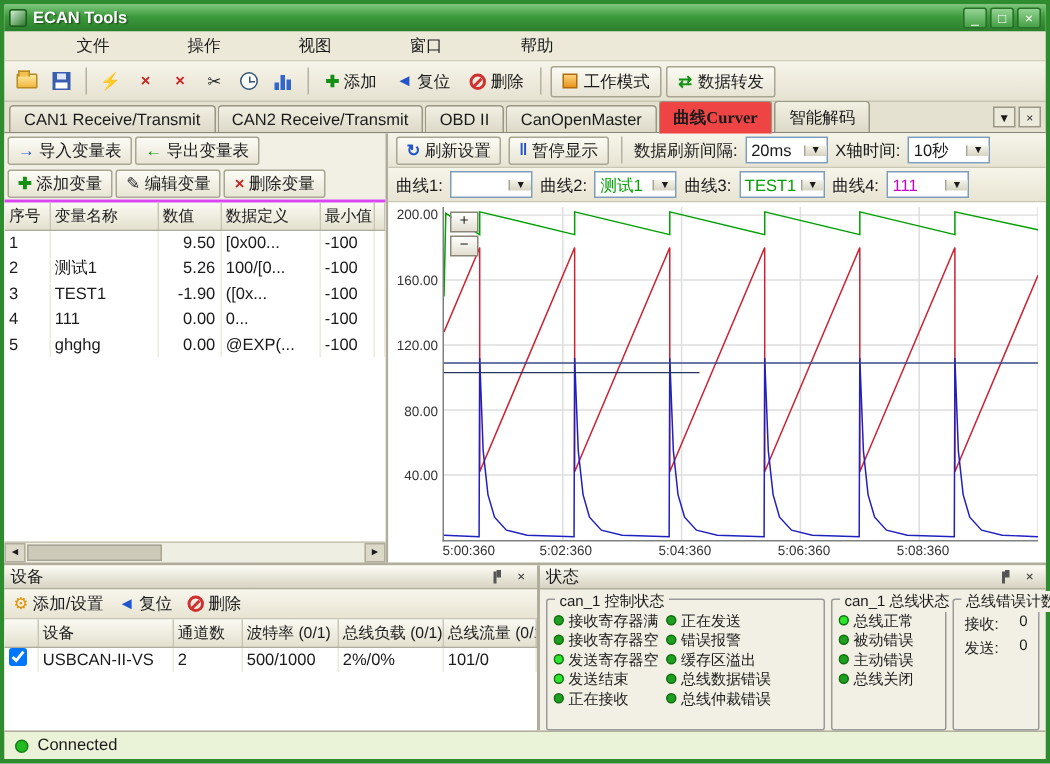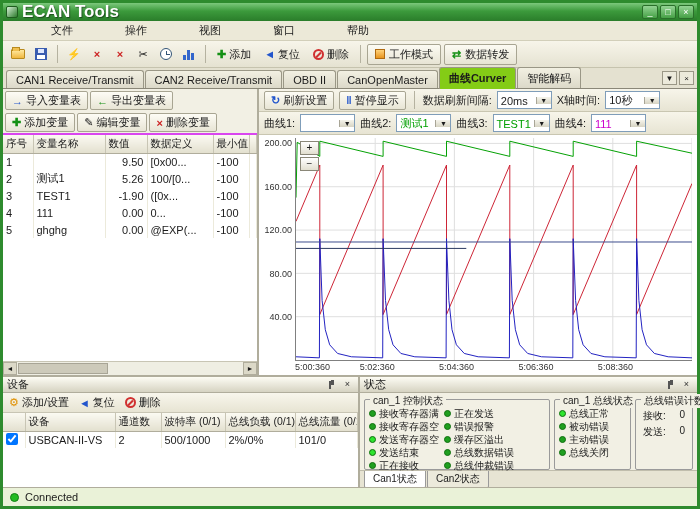--- a/index.html
+++ b/index.html
@@ -5,21 +5,21 @@
   * { margin:0; padding:0; box-sizing:border-box; }
   body { font-family:"Liberation Sans", sans-serif; background:#6b6b6b; }
   .window { width:700px; height:509px; border:3px solid #2e8b2e; background:#ece9d8;
             display:flex; flex-direction:column; font-size:11px; color:#1b1b1b; }
 
   
   .titlebar { height:18px; flex:0 0 auto; background:linear-gradient(#7cc87c,#3c9a3c 45%,#2a7d2a);
               display:flex; align-items:center; gap:4px; padding:0 3px; }
   .app-icon { width:12px; height:12px; border:1px solid #1e5c1e; border-radius:2px;
               background:linear-gradient(135deg,#d6f0d6,#2c7a2c); }
-  .title-text { flex:1; color:#fff; font-weight:bold; font-size:17px; text-shadow:1px 1px 1px rgba(0,0,0,.45); }
+  .title-text { flex:1; color:#fff; font-weight:bold; font-size:11px; text-shadow:1px 1px 1px rgba(0,0,0,.45); }
   .win-btns { display:flex; gap:2px; }
   .win-btn { width:16px; height:14px; border:1px solid #2a6f2a; border-radius:2px; color:#fff;
              background:linear-gradient(#94d494,#46a046); font-size:9px; line-height:12px; text-align:center; }
 
   
   .menubar { height:20px; flex:0 0 auto; display:flex; align-items:center; padding:0 4px;
              border-bottom:1px solid #d2cfba; background:#ece9d8; }
   .menu-item { padding:2px 8px;margin-left:36px; }
 
   
@@ -50,21 +50,21 @@
   .bars { width:12px; height:12px; display:flex; align-items:flex-end; gap:1px; }
   .bars i { display:block; width:3px; background:#3366cc; }
   .bars i:nth-child(1){height:5px} .bars i:nth-child(2){height:10px} .bars i:nth-child(3){height:7px}
   .sq-orange { width:10px; height:10px; border:1px solid #b06a10; background:linear-gradient(#ffd27a,#e8951e); }
 
   
   .tabstrip { height:21px; flex:0 0 auto; display:flex; align-items:flex-end; gap:1px; padding:0 3px;
               background:#e4e1d0; border-bottom:1px solid #8a8778; }
   .tab { padding:3px 9px 2px; border:1px solid #9a9786; border-bottom:none; border-radius:3px 3px 0 0;
          background:linear-gradient(#f2f0e2,#dcd9c9); white-space:nowrap; }
-  .tab.active { background:#84cc16; font-weight:bold; position:relative; top:1px; padding-bottom:3px; }
+  .tab.active { background:#ef4444; font-weight:bold; position:relative; top:1px; padding-bottom:3px;font-family:Liberation Serif, serif; }
   .tabstrip-right { margin-left:auto; display:flex; gap:2px; align-items:center; padding-bottom:3px; }
   .ts-btn { width:15px; height:14px; font-size:8px; display:flex; align-items:center; justify-content:center;
             border:1px solid #9a9786; background:#eceadb; }
 
   
   .main { flex:1; min-height:0; display:flex; background:#fff; }
   .left-panel { width:256px; flex:0 0 auto; display:flex; flex-direction:column;
                 border-right:2px solid #b0ad9c; background:#f2f0e4; }
   .btn-row { display:flex; gap:2px; padding:2px 2px 1px; }
   .sbtn { display:flex; align-items:center; gap:3px; height:19px; padding:1px 6px; white-space:nowrap;
@@ -567,24 +567,20 @@
             <span>接收:</span>
             <span>0</span>
           </div>
           <div class="err-row">
             <span>发送:</span>
             <span>0</span>
           </div>
         </div>
       </div>
 
-      <div class="status-tabs">
-        <span class="stab active">Can1状态</span>
-        <span class="stab">Can2状态</span>
-      </div>
     </div>
   </div>
 
   <div class="statusbar">
     <span class="conn-dot"></span>
     <span>Connected</span>
   </div>
 </div>
 
 </body></html>

